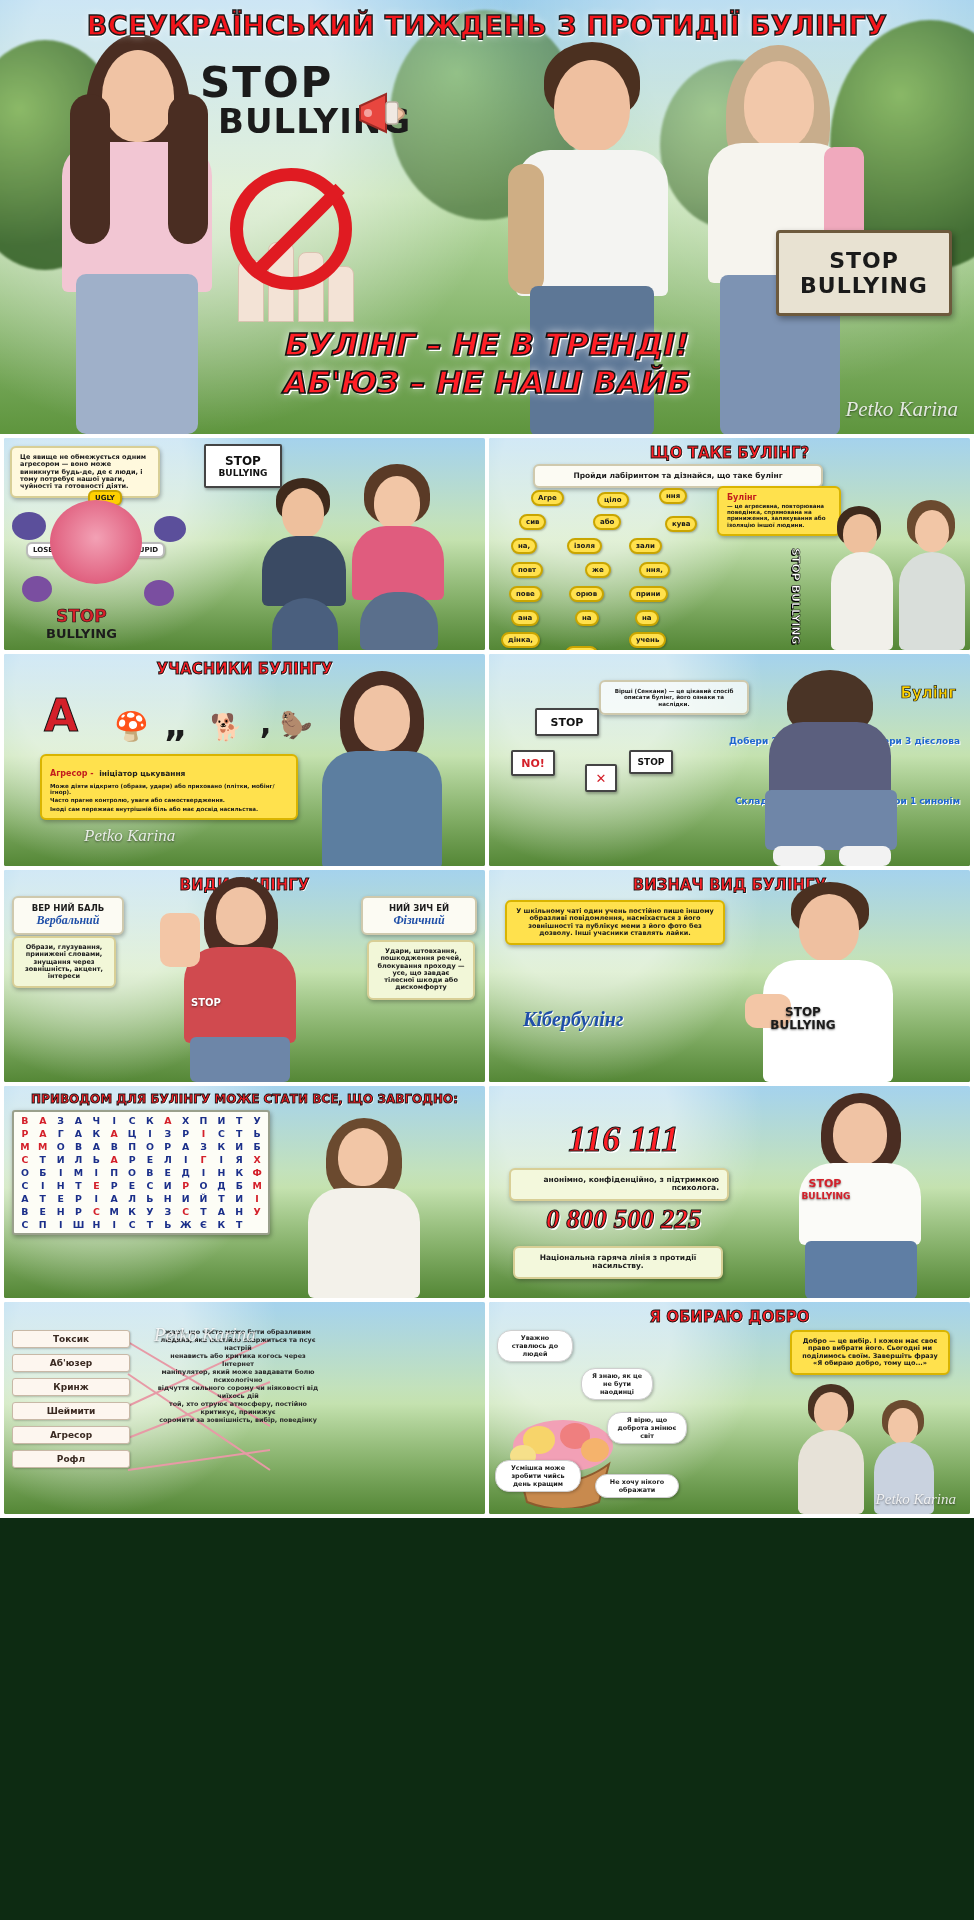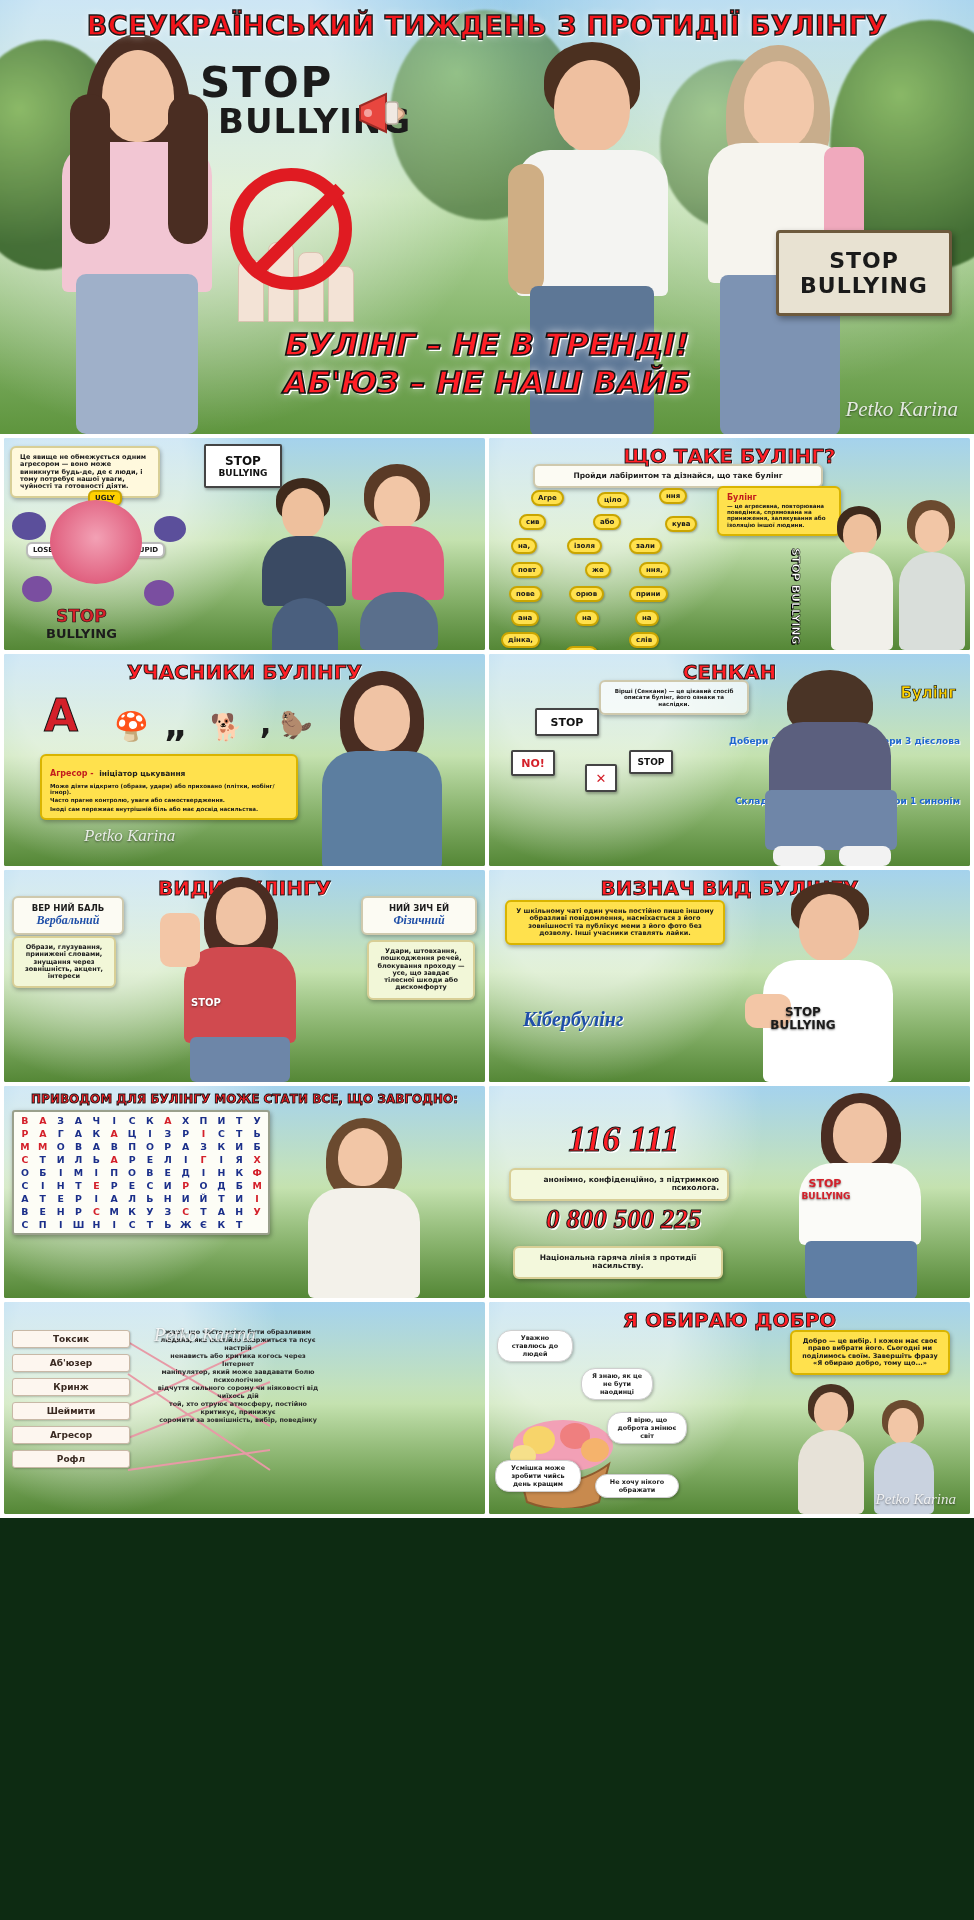--- a/index.html
+++ b/index.html
@@ -125,21 +125,21 @@
   .slide .bg-blur {
     position:absolute; inset:0;
     background:
       radial-gradient(circle at 20% 16%, rgba(255,255,255,.5) 0 20%, rgba(255,255,255,0) 42%),
       linear-gradient(180deg, rgba(160,208,236,.85) 0%, rgba(196,226,176,.8) 48%, rgba(86,137,55,.95) 100%);
   }
   .slide-title {
     position:absolute; top:6px; left:0; width:100%;
     text-align:center; z-index:8;
     font-family:"DejaVu Sans", sans-serif; font-weight:900;
-    font-size:20px; color:#ff1f26;
+    font-size:15px; color:#ff1f26;
     -webkit-text-stroke: .9px #141414;
     text-shadow: 1px 1px 0 #fff;
     padding: 0 6px;
   }
   .slide-title.small { font-size: 12px; }
   .card {
     position:absolute; border-radius:6px; padding:6px 8px;
     font-family:"DejaVu Sans", sans-serif; font-weight:700;
     line-height:1.12; z-index:7;
     box-shadow: 1px 2px 4px rgba(0,0,0,.3);
@@ -358,21 +358,21 @@
       <div class="pill" style="left:96px; top:124px;">же</div>
       <div class="pill" style="left:150px; top:124px;">ння,</div>
       <div class="pill" style="left:20px; top:148px;">пове</div>
       <div class="pill" style="left:80px; top:148px;">орюв</div>
       <div class="pill" style="left:140px; top:148px;">прини</div>
       <div class="pill" style="left:22px; top:172px;">ана</div>
       <div class="pill" style="left:86px; top:172px;">на</div>
       <div class="pill" style="left:146px; top:172px;">на</div>
       <div class="pill" style="left:12px; top:194px;">дінка,</div>
       <div class="pill" style="left:76px; top:208px;">спря</div>
-      <div class="pill" style="left:140px; top:194px;">слів</div>
+      <div class="pill" style="left:140px; top:194px;">учень</div>
 
       <div class="card card-yellow" style="left:228px; top:48px; width:124px;">
         <div style="font-size:8px; color:#c21d1d;">Булінг</div>
         <div class="xtiny">— це агресивна, повторювана поведінка, спрямована на приниження, залякування або ізоляцію іншої людини.</div>
       </div>
       <div class="vert-ribbon" style="left:300px; top:110px;">STOP BULLYING</div>
       <div class="person" style="left:340px; bottom:0; width:150px; height:160px;">
         <div class="fig-hair" style="left:8px; top:16px; width:44px; height:40px; background:#3f2a1c;"></div>
         <div class="fig-head" style="left:14px; top:24px; width:34px; height:40px; background:#eec09d;"></div>
         <div class="fig-body" style="left:2px; top:62px; width:62px; height:98px; background:#f1f0ea;"></div>
@@ -402,21 +402,20 @@
       <div class="person" style="left:300px; bottom:0; width:160px; height:195px;">
         <div class="fig-hair" style="left:36px; top:0px; width:84px; height:96px; background:#4a2d22;"></div>
         <div class="fig-head" style="left:50px; top:14px; width:56px; height:66px; background:#f0c3a4;"></div>
         <div class="fig-body" style="left:18px; top:80px; width:120px; height:118px; background:#5c7ea0;"></div>
       </div>
       <div class="watermark" style="left:80px; top:172px; font-size:17px;">Petko Karina</div>
     </div>
 
     <div class="slide">
       <div class="bg-blur"></div>
-      <div class="slide-title">СЕНКАН</div>
       <div class="card card-white" style="left:110px; top:26px; width:150px; text-align:center; background:rgba(255,255,255,.7);">
         <div class="xtiny">Вірші (Сенкани) — це цікавий спосіб описати булінг, його ознаки та наслідки.</div>
       </div>
       <div style="position:absolute; right:14px; top:30px; z-index:9; font-family:'DejaVu Sans',sans-serif; font-weight:900; font-size:15px; color:#ffd400; -webkit-text-stroke:.7px #111;">Булінг</div>
       <div class="stopsign-sm" style="left:46px; top:54px; width:64px; height:28px; font-size:11px;">STOP</div>
       <div class="stopsign-sm" style="left:22px; top:96px; width:44px; height:26px; font-size:11px; color:#d4202a;">NO!</div>
       <div class="stopsign-sm" style="left:96px; top:110px; width:32px; height:28px; font-size:13px; color:#d4202a;">✕</div>
       <div class="stopsign-sm" style="left:140px; top:96px; width:44px; height:24px; font-size:9px;">STOP</div>
       <div style="position:absolute; left:240px; top:82px; z-index:9; font-family:'DejaVu Sans',sans-serif; font-weight:900; font-size:9px; color:#1f66d0; text-shadow:1px 1px 0 #fff;">Добери 2 прикметника</div>
       <div style="position:absolute; right:10px; top:82px; z-index:9; font-family:'DejaVu Sans',sans-serif; font-weight:900; font-size:9px; color:#1f66d0; text-shadow:1px 1px 0 #fff;">Добери 3 дієслова</div>

